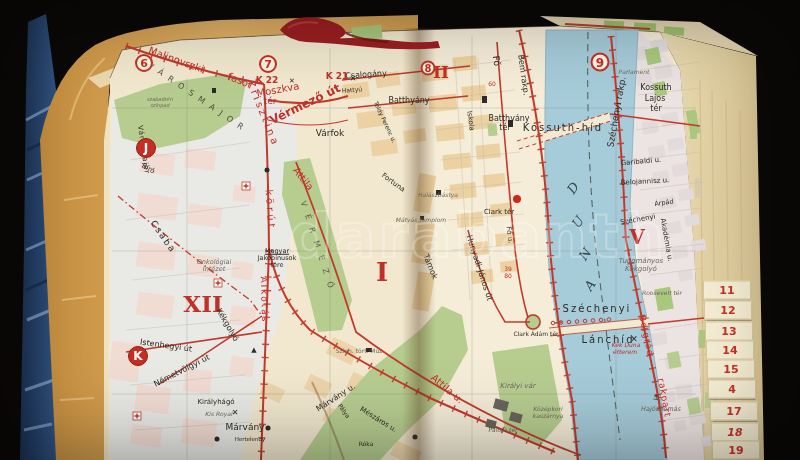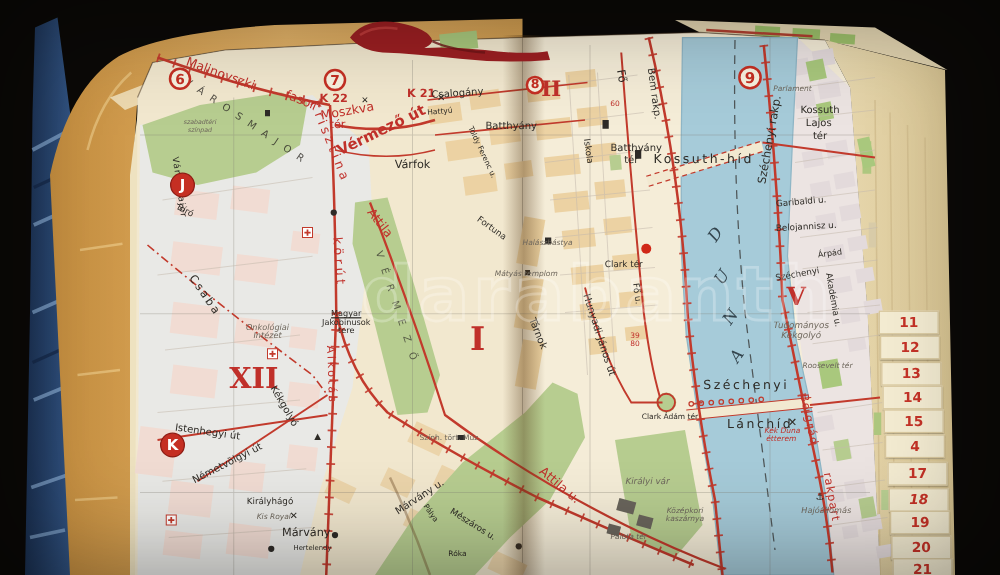--- a/index.html
+++ b/index.html
@@ -9,21 +9,21 @@
   .layer{position:absolute;left:0;top:0;width:800px;height:460px;pointer-events:none;}
   .lbl{position:absolute;transform:translate(-50%,-50%);white-space:nowrap;
        color:#2e2b26;line-height:1;font-family:"DejaVu Sans",sans-serif;}
   .marker{position:absolute;transform:translate(-50%,-50%);border-radius:50%;
           display:flex;align-items:center;justify-content:center;font-weight:bold;
           box-sizing:border-box;}
   .marker.ring{background:#f8f2e0;border:2px solid #c52f23;color:#c52f23;}
   .marker.solid{background:#c52f23;color:#fff;border:1px solid #8e1c14;}
   .tab{position:absolute;width:46px;height:17px;background:#f4ecd2;border:1px solid #d9c89e;
        display:flex;align-items:center;justify-content:center;color:#c53227;font-weight:bold;
-       font-size:11px;transform:translate(0,-50%);box-shadow:0 1px 1px rgba(0,0,0,.25);}
+       font-size:11px;transform:translate(0,-50%);box-shadow:0 1px 1px rgba(0,0,0,.25);margin-top:32px;}
   .watermark{position:absolute;left:478px;top:236px;transform:translate(-50%,-50%);
        font-weight:bold;font-size:60px;letter-spacing:3px;color:transparent;
        -webkit-text-stroke:2.2px rgba(255,255,255,.5);opacity:.5;}
   .vignette{position:absolute;inset:0;box-shadow:inset 0 0 90px rgba(0,0,0,.45);}
 </style>
 </head>
 <body>
 
 <div class="stage">
 

